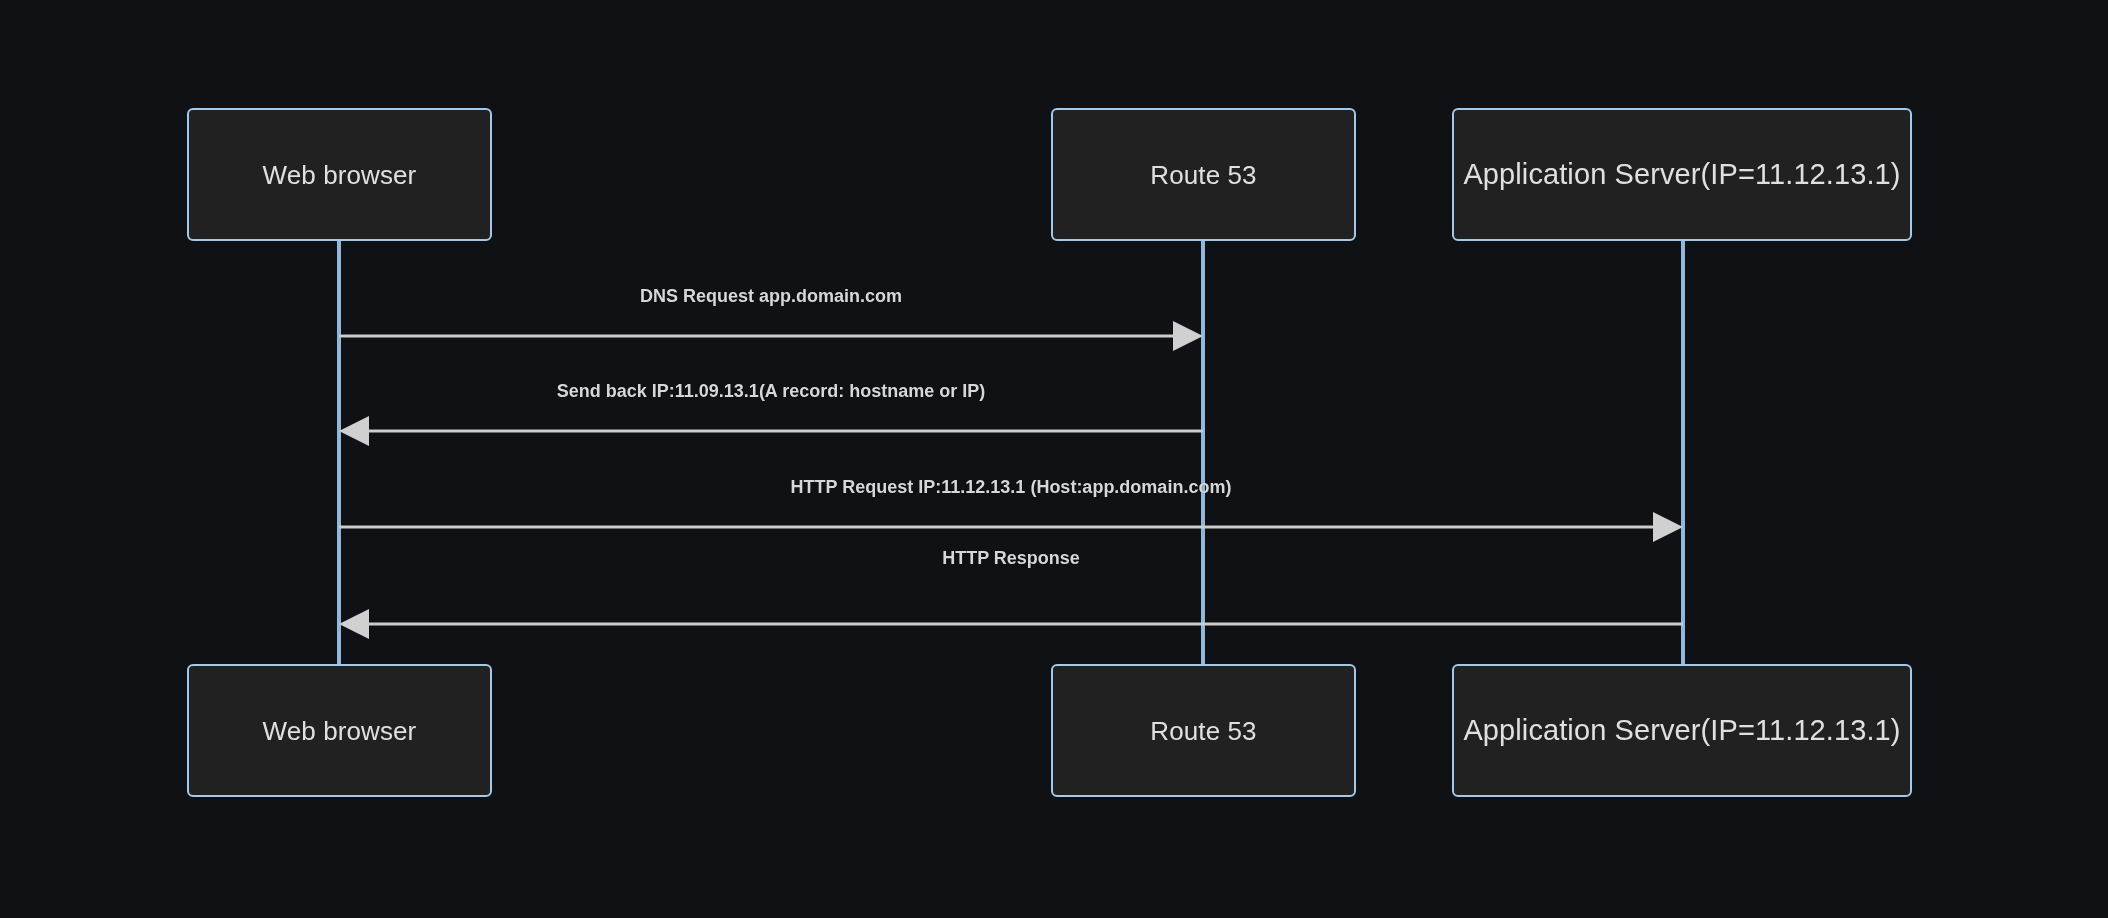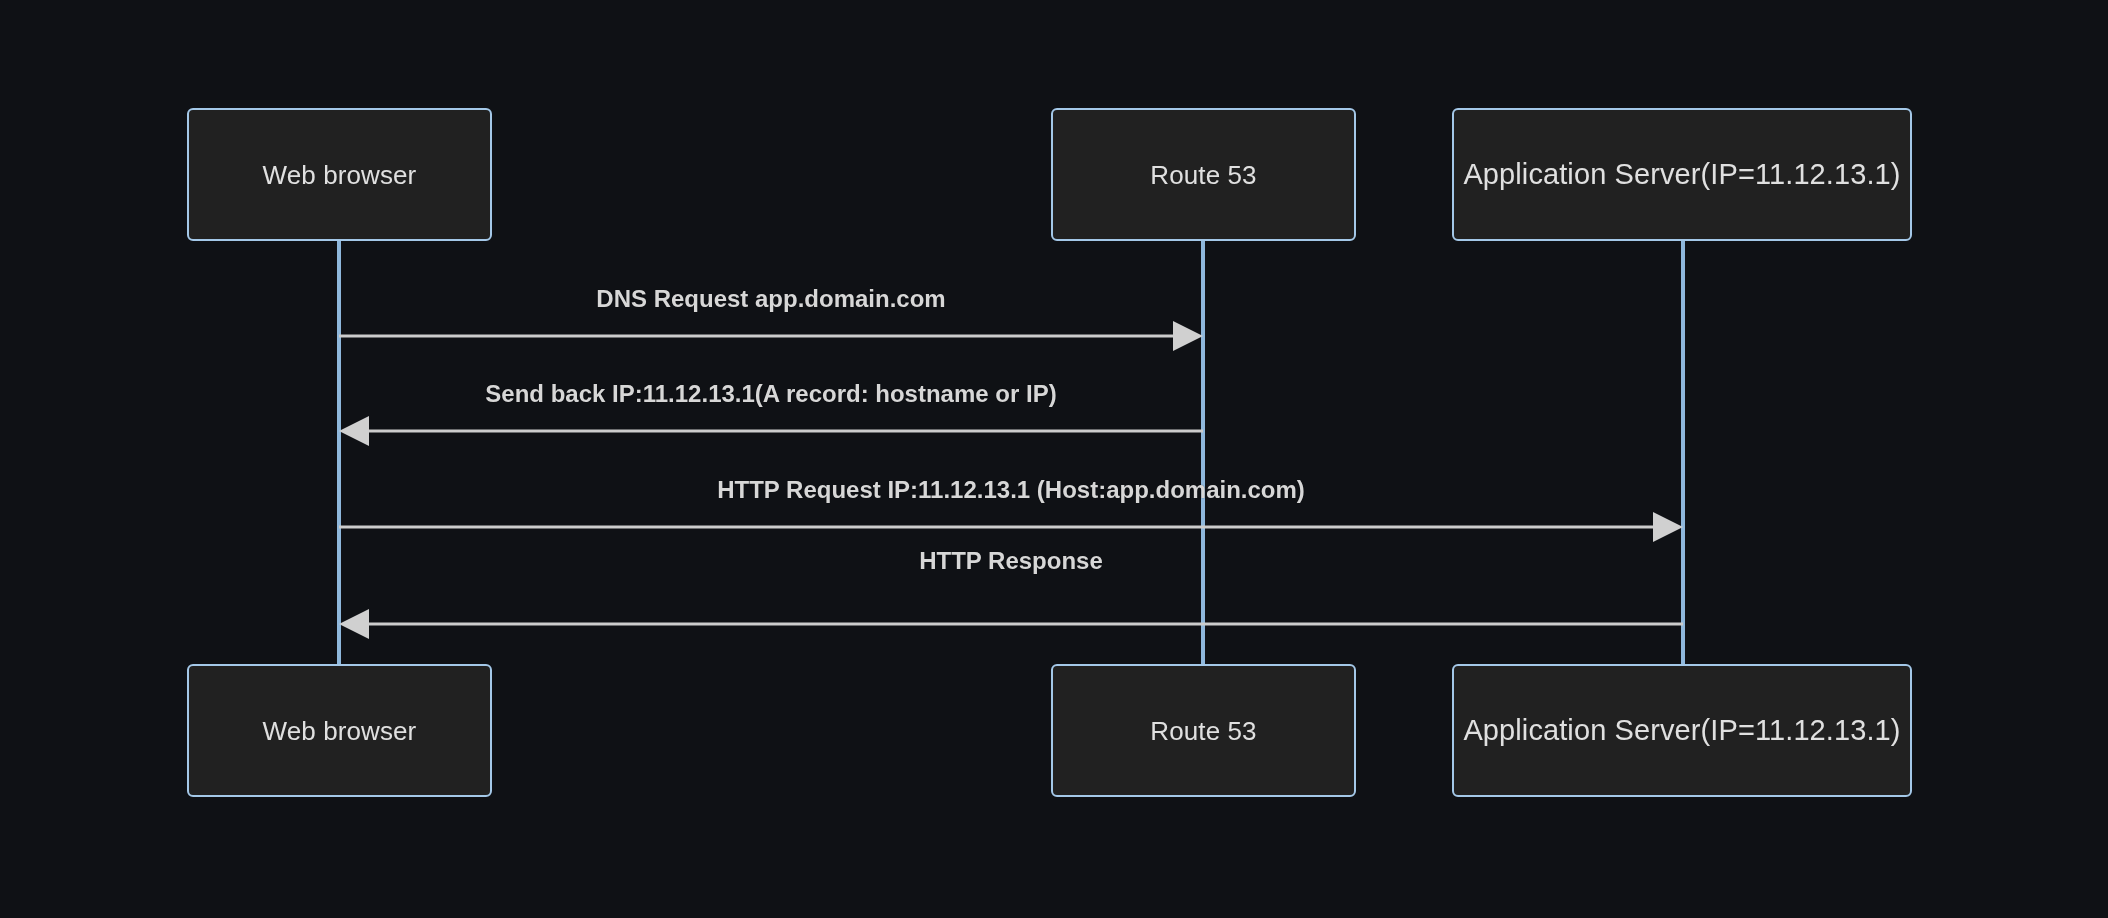--- a/index.html
+++ b/index.html
@@ -43,21 +43,21 @@
     font-weight: 400;
     white-space: nowrap;
     line-height: 1;
     letter-spacing: 0.1px;
   }
   .msg-label {
     position: absolute;
     color: #d7d7d7;
     font-family: "Liberation Sans", "DejaVu Sans", sans-serif;
     font-weight: 700;
-    font-size: 24px;
+    font-size: 18px;
     line-height: 1;
     white-space: nowrap;
     text-align: center;
     transform: translateX(-50%);
     z-index: 4;
     text-shadow: 0 0 1px rgba(0,0,0,0.6);
   }
 </style>
 </head>
 <body>
@@ -97,18 +97,18 @@
       </div>
       <div class="participant-box" style="left: 1452px; top: 108px; width: 460px; height: 133px;">
         <span class="participant-label" style="font-size: 29px;">Application Server(IP=11.12.13.1)</span>
       </div>
       <div class="participant-box" style="left: 1452px; top: 664px; width: 460px; height: 133px;">
         <span class="participant-label" style="font-size: 29px;">Application Server(IP=11.12.13.1)</span>
       </div>
     </div>
   <div id="labels-layer">
       <div class="msg-label" style="left: 771px; top: 287px;">DNS Request app.domain.com</div>
-      <div class="msg-label" style="left: 771px; top: 382px;">Send back IP:11.12.13.1(A record: hostname or IP)</div>
+      <div class="msg-label" style="left: 771px; top: 382px;">Send back IP:11.09.13.1(A record: hostname or IP)</div>
       <div class="msg-label" style="left: 1011px; top: 478px;">HTTP Request IP:11.12.13.1 (Host:app.domain.com)</div>
       <div class="msg-label" style="left: 1011px; top: 549px;">HTTP Response</div>
     </div>
 
 </div>
 
 </body></html>

